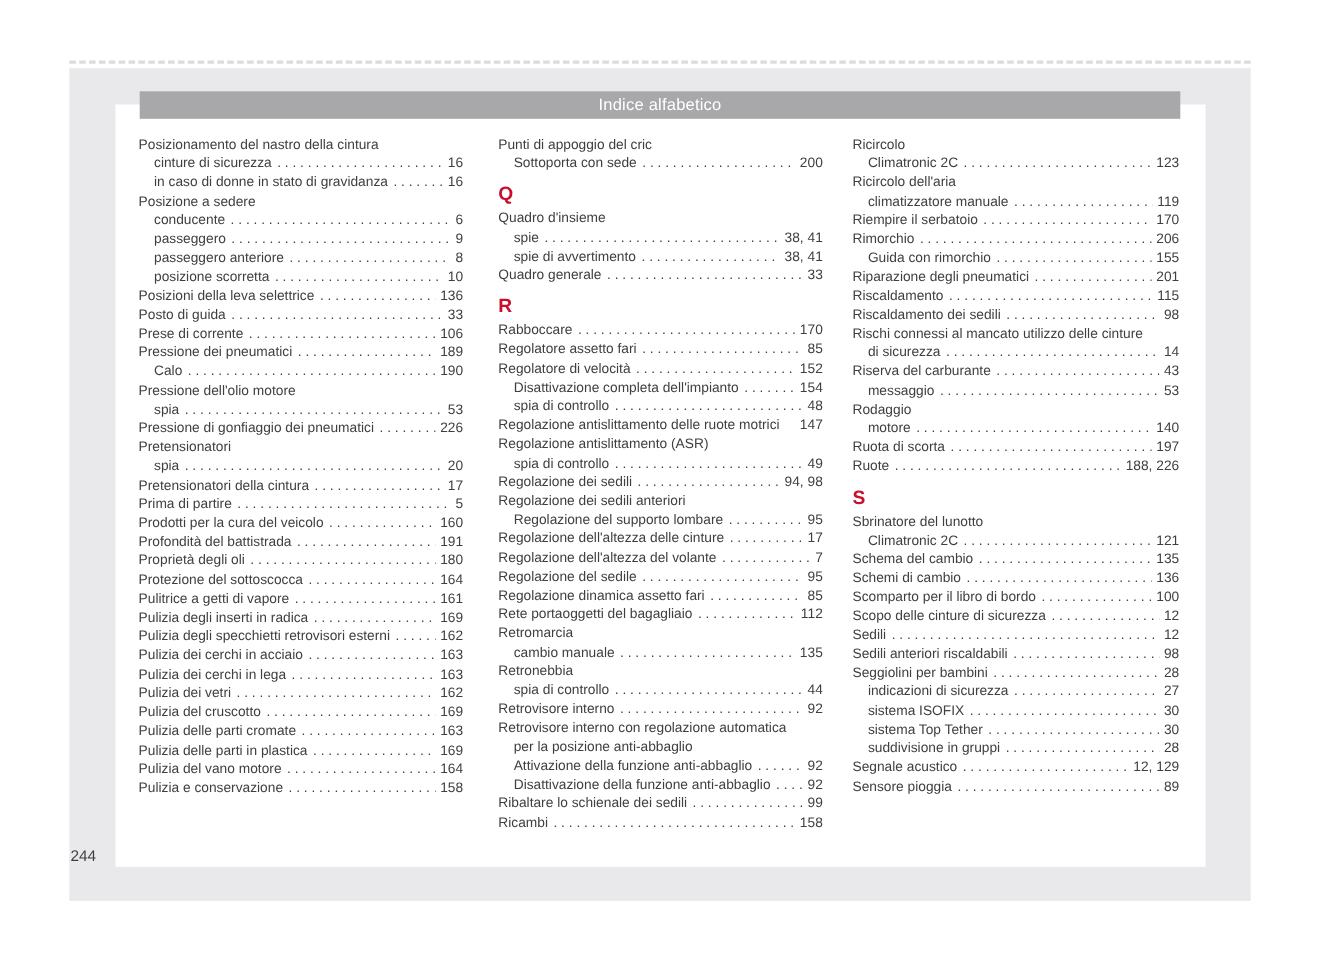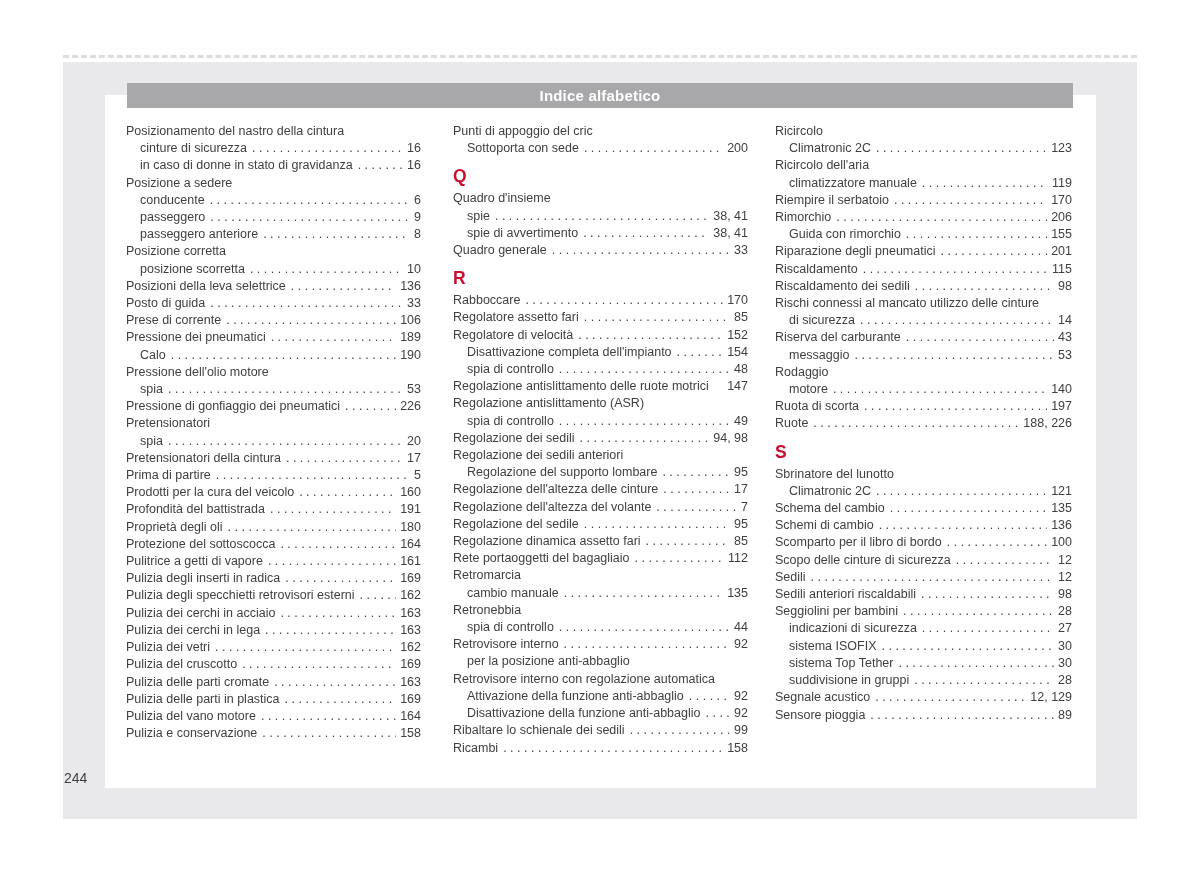--- a/index.html
+++ b/index.html
@@ -22,21 +22,21 @@
     position:absolute;left:63px;top:62px;width:1074px;height:757px;
     background:var(--bg);
   }
   .panel{
     position:absolute;left:105px;top:95px;width:991px;height:693px;
     background:#ffffff;
   }
   .header-bar{
     position:absolute;left:127px;top:83px;width:946px;height:25px;
     background:var(--bar);color:#ffffff;
-    font-size:15px;font-weight:700;line-height:25px;text-align:center;
+    font-size:15px;font-weight:400;line-height:25px;text-align:center;
     letter-spacing:0.2px;
   }
   .page-num{
     position:absolute;left:64px;top:770px;width:38px;
     font-size:14px;color:var(--txt);
   }
   .columns{
     position:absolute;left:126px;top:123px;display:flex;align-items:flex-start;
   }
   .col{width:295px;flex:none;}
@@ -99,23 +99,20 @@
       <div class="row ind">
         <span class="txt">passeggero</span>
         <span class="lead"></span>
         <span class="pg">9</span>
       </div>
       <div class="row ind">
         <span class="txt">passeggero anteriore</span>
         <span class="lead"></span>
         <span class="pg">8</span>
       </div>
-      <div class="row">
-        <span class="txt">Posizione corretta</span>
-      </div>
       <div class="row ind">
         <span class="txt">posizione scorretta</span>
         <span class="lead"></span>
         <span class="pg">10</span>
       </div>
       <div class="row">
         <span class="txt">Posizioni della leva selettrice</span>
         <span class="lead"></span>
         <span class="pg">136</span>
       </div>
@@ -365,25 +362,25 @@
       <div class="row ind">
         <span class="txt">spia di controllo</span>
         <span class="lead"></span>
         <span class="pg">44</span>
       </div>
       <div class="row">
         <span class="txt">Retrovisore interno</span>
         <span class="lead"></span>
         <span class="pg">92</span>
       </div>
+      <div class="row">
+        <span class="txt">Retrovisore interno con regolazione automatica</span>
+      </div>
       <div class="row ind">
         <span class="txt">per la posizione anti-abbaglio</span>
-      </div>
-      <div class="row">
-        <span class="txt">Retrovisore interno con regolazione automatica</span>
       </div>
       <div class="row ind">
         <span class="txt">Attivazione della funzione anti-abbaglio</span>
         <span class="lead"></span>
         <span class="pg">92</span>
       </div>
       <div class="row ind">
         <span class="txt">Disattivazione della funzione anti-abbaglio</span>
         <span class="lead"></span>
         <span class="pg">92</span>

